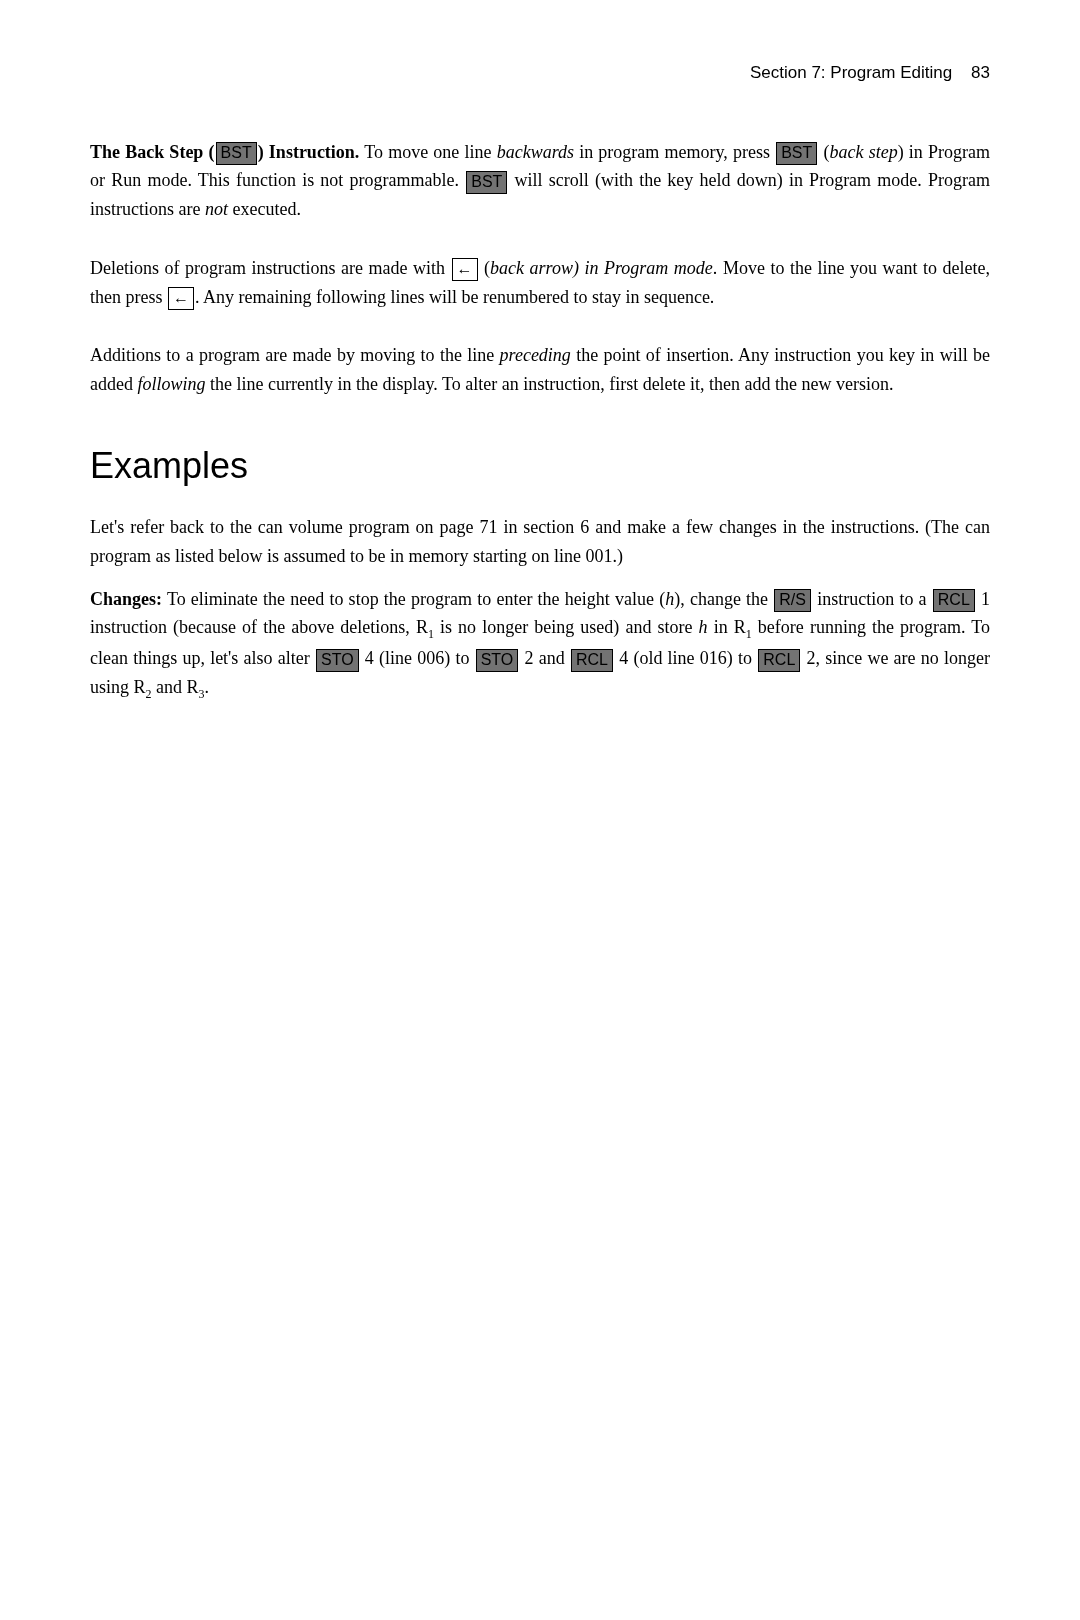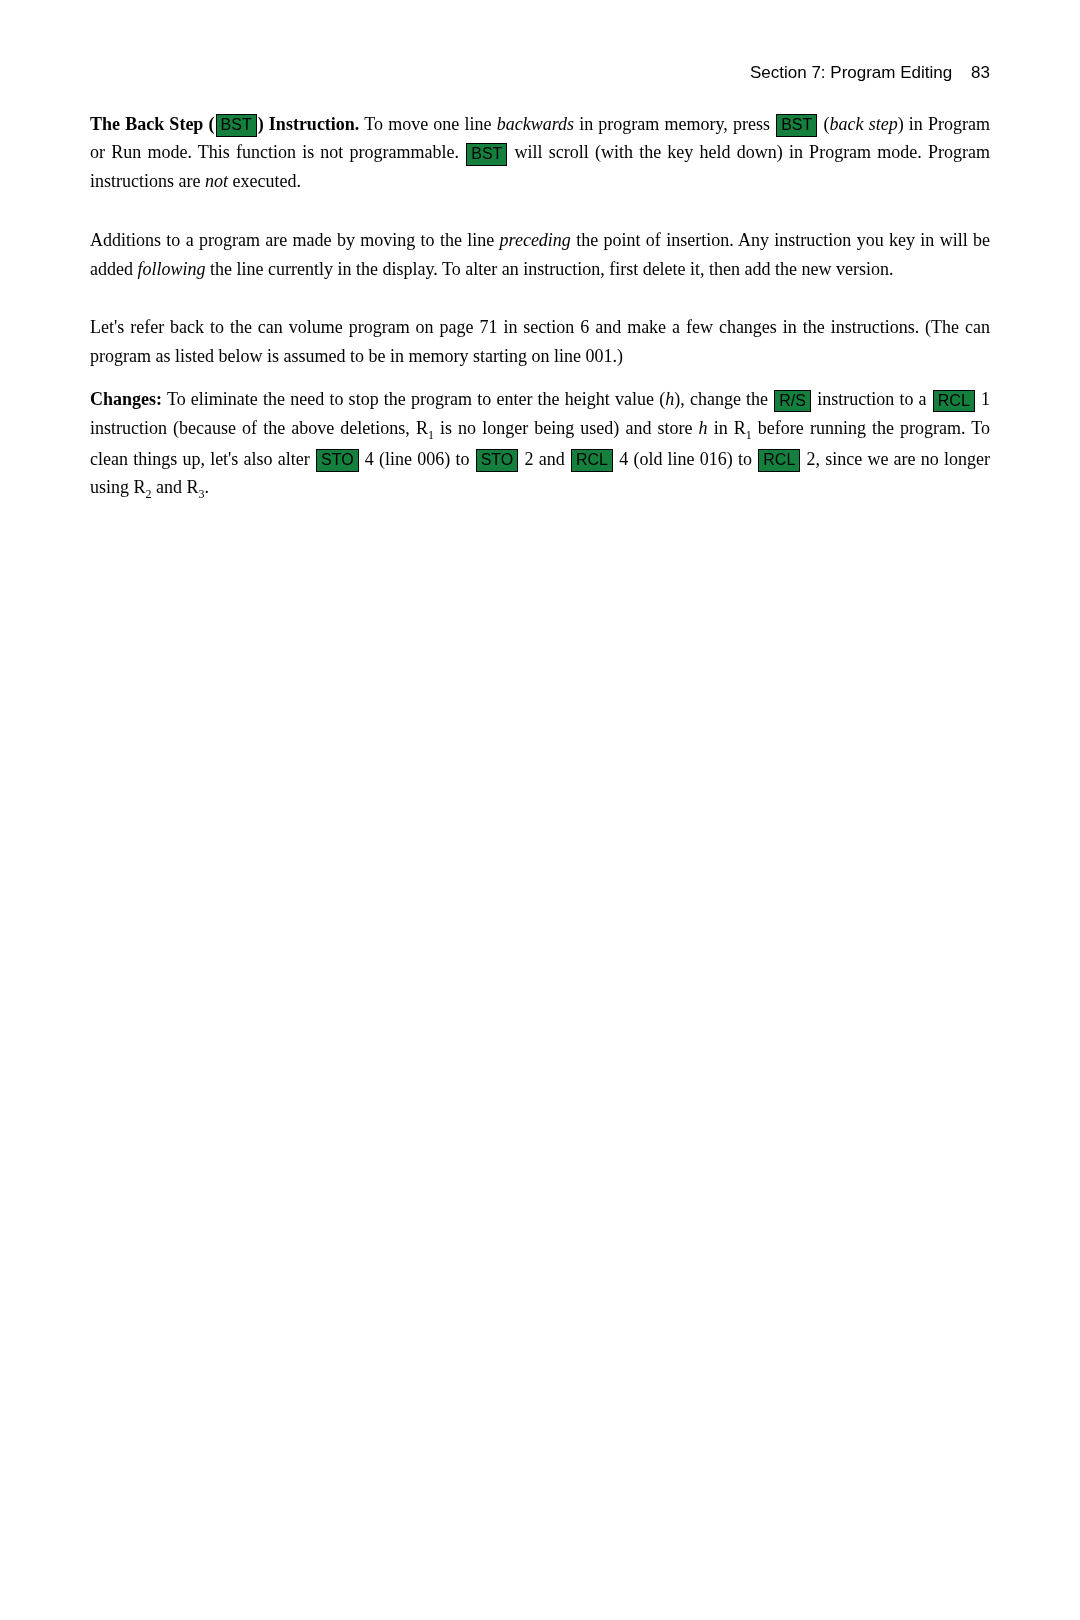--- a/index.html
+++ b/index.html
@@ -16,21 +16,21 @@
       color: #000000;
       width: 1080px;
       min-height: 1620px;
       padding: 60px 90px 60px 90px;
     }
 
     .page-header {
       display: flex;
       justify-content: flex-end;
       align-items: flex-end;
-      margin-bottom: 24px;
+      margin-bottom: 52px;
       font-size: 17px;
     }
 
     .header-text {
       font-family: Arial, Helvetica, sans-serif;
       font-size: 17px;
       color: #000;
     }
 
     .section-content {
@@ -63,21 +63,21 @@
     .key-box {
       display: inline-block;
       border: 1.5px solid #000;
       padding: 0px 4px;
       font-family: Arial, Helvetica, sans-serif;
       font-size: 16px;
       font-weight: normal;
       line-height: 1.3;
       vertical-align: middle;
       margin: 0 1px;
-      background: #15803d;
+      background: #737373;
     }
 
     .key-arrow {
       display: inline-block;
       border: 1.5px solid #000;
       padding: 0px 4px;
       font-family: Arial, Helvetica, sans-serif;
       font-size: 16px;
       font-weight: normal;
       line-height: 1.3;
@@ -106,28 +106,32 @@
   <span class="header-text">Section 7: Program Editing&nbsp;&nbsp;&nbsp;&nbsp;83</span>
 </div>
 
 <div class="section-content">
   <p>
     <span class="bold">The Back Step (</span><span class="key-box">BST</span><span class="bold">) Instruction.</span> To move one line <span class="italic">backwards</span> in program memory, press <span class="key-box">BST</span> (<span class="italic">back step</span>) in Program or Run mode. This function is not programmable. <span class="key-box">BST</span> will scroll (with the key held down) in Program mode. Program instructions are <span class="italic">not</span> executed.
   </p>
 </div>
 
 <div class="section-content">
+  <p>
+    Deletions of program instructions are made with <span class="key-arrow">←</span> (<span class="italic">back arrow) in Program mode</span>. Move to the line you want to delete, then press <span class="key-arrow">←</span>. Any remaining following lines will be renumbered to stay in sequence.
+  </p>
 </div>
 
 <div class="section-content">
   <p>
     Additions to a program are made by moving to the line <span class="italic">preceding</span> the point of insertion. Any instruction you key in will be added <span class="italic">following</span> the line currently in the display. To alter an instruction, first delete it, then add the new version.
   </p>
 </div>
 
 <div class="section-content">
+  <h1 class="examples-heading">Examples</h1>
   <p>
     Let's refer back to the can volume program on page 71 in section 6 and make a few changes in the instructions. (The can program as listed below is assumed to be in memory starting on line 001.)
   </p>
   <p>
     <span class="bold">Changes:</span> To eliminate the need to stop the program to enter the height value (<span class="italic">h</span>), change the <span class="key-box">R/S</span> instruction to a <span class="key-box">RCL</span> 1 instruction (because of the above deletions, R<sub>1</sub> is no longer being used) and store <span class="italic">h</span> in R<sub>1</sub> before running the program. To clean things up, let's also alter <span class="key-box">STO</span> 4 (line 006) to <span class="key-box">STO</span> 2 and <span class="key-box">RCL</span> 4 (old line 016) to <span class="key-box">RCL</span> 2, since we are no longer using R<sub>2</sub> and R<sub>3</sub>.
   </p>
 </div>
 
 </body></html>

